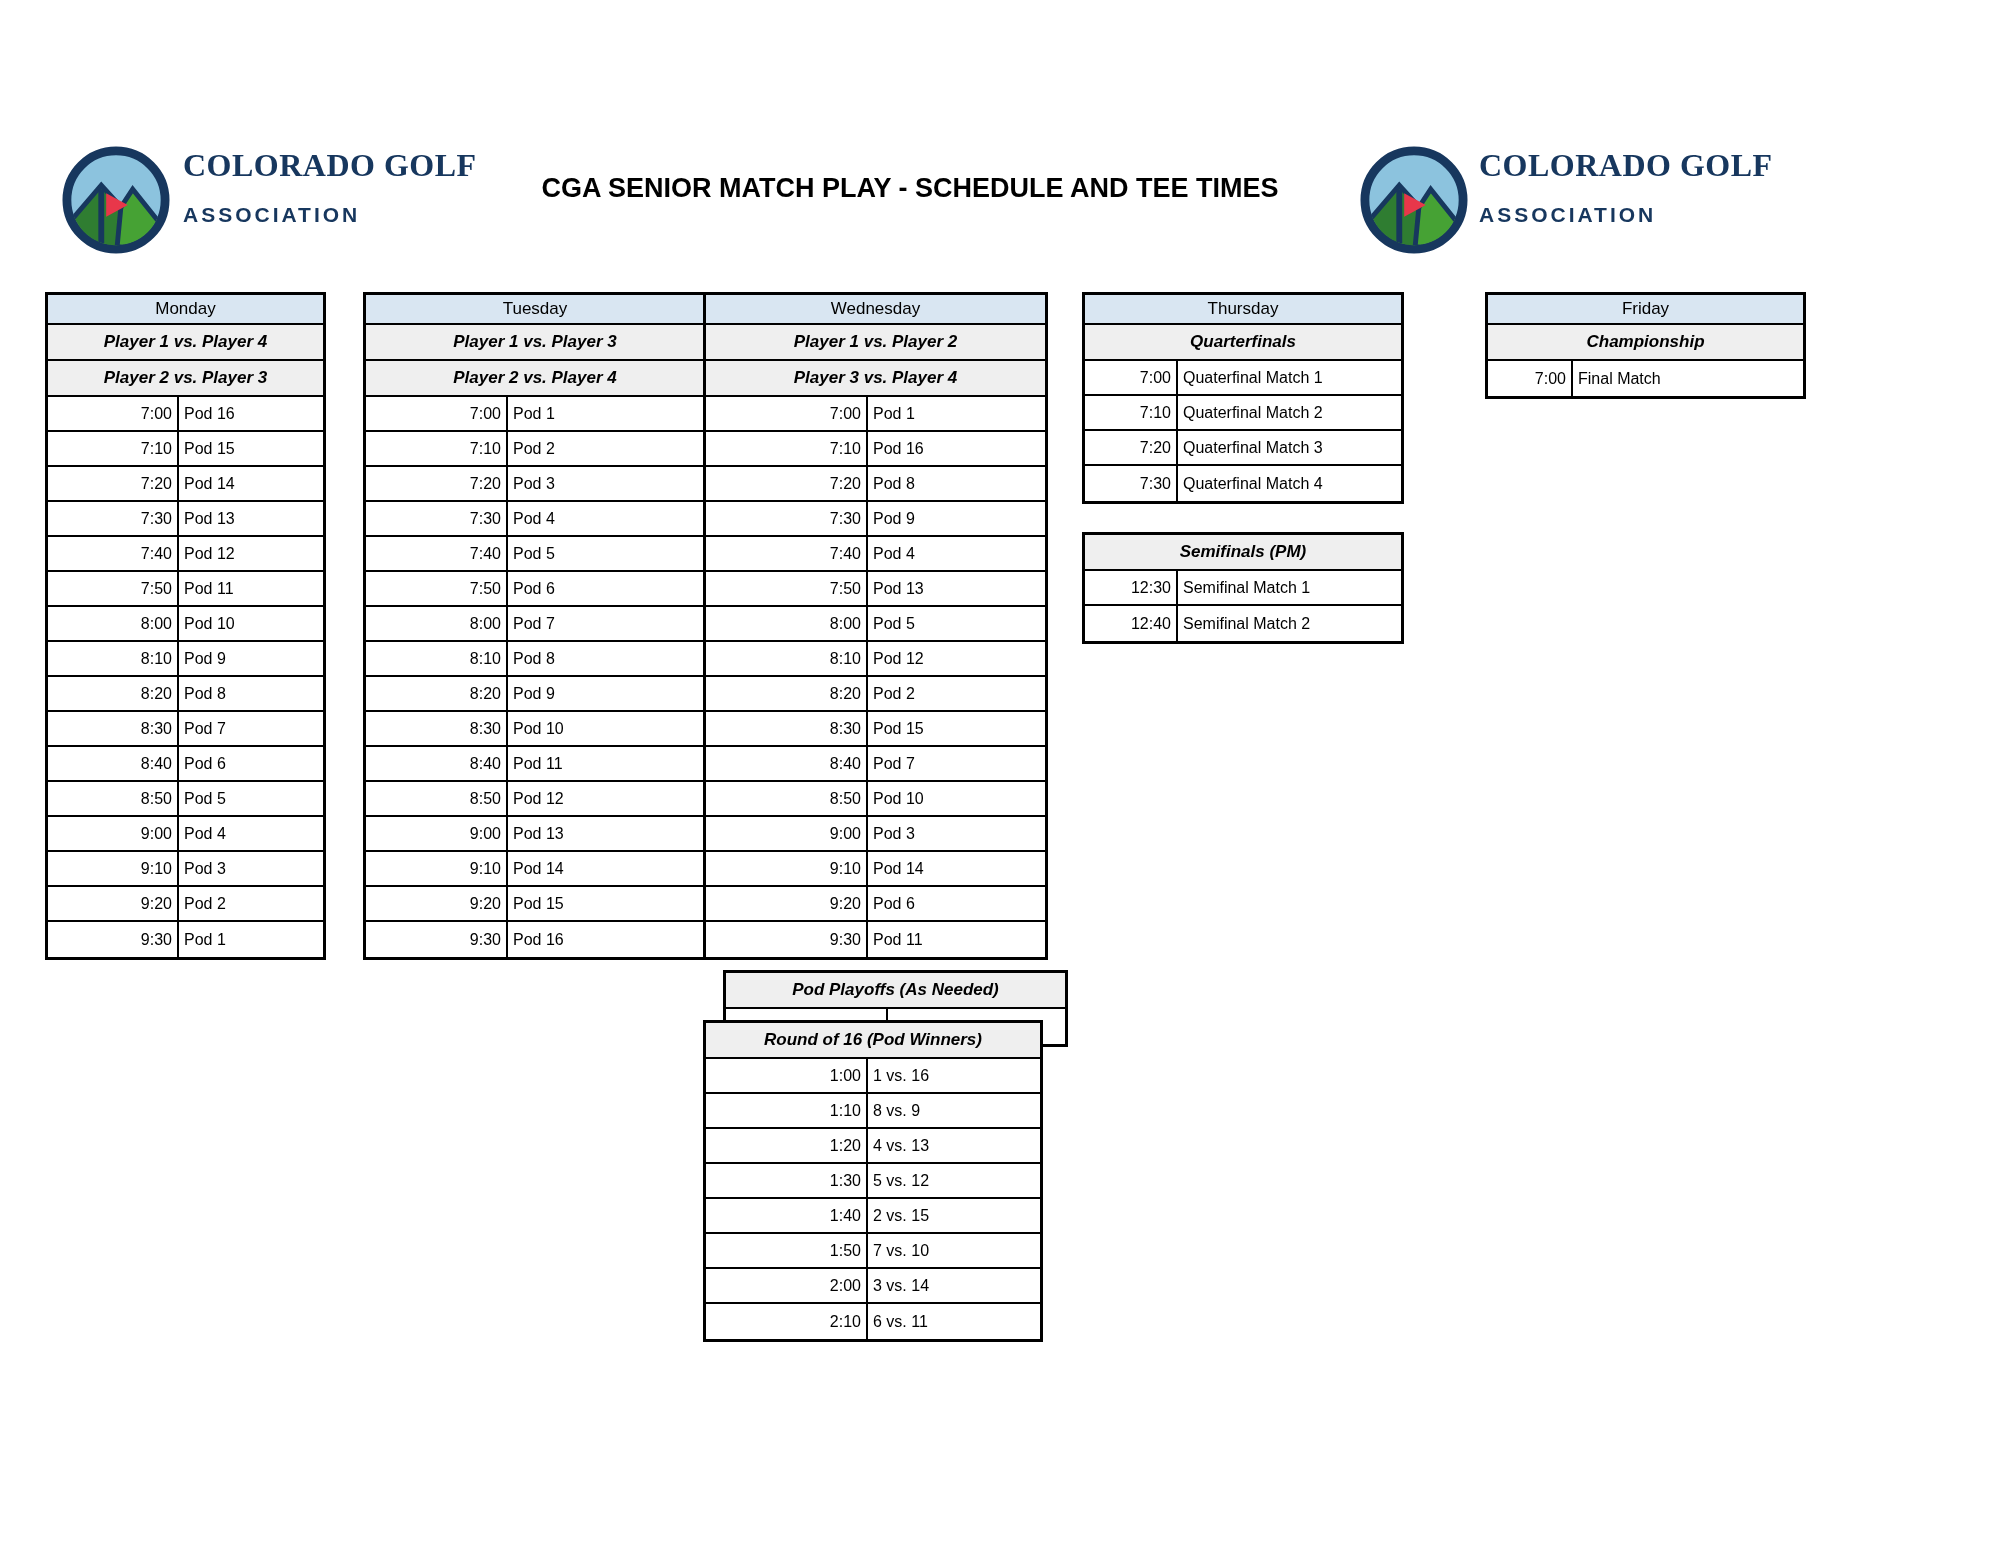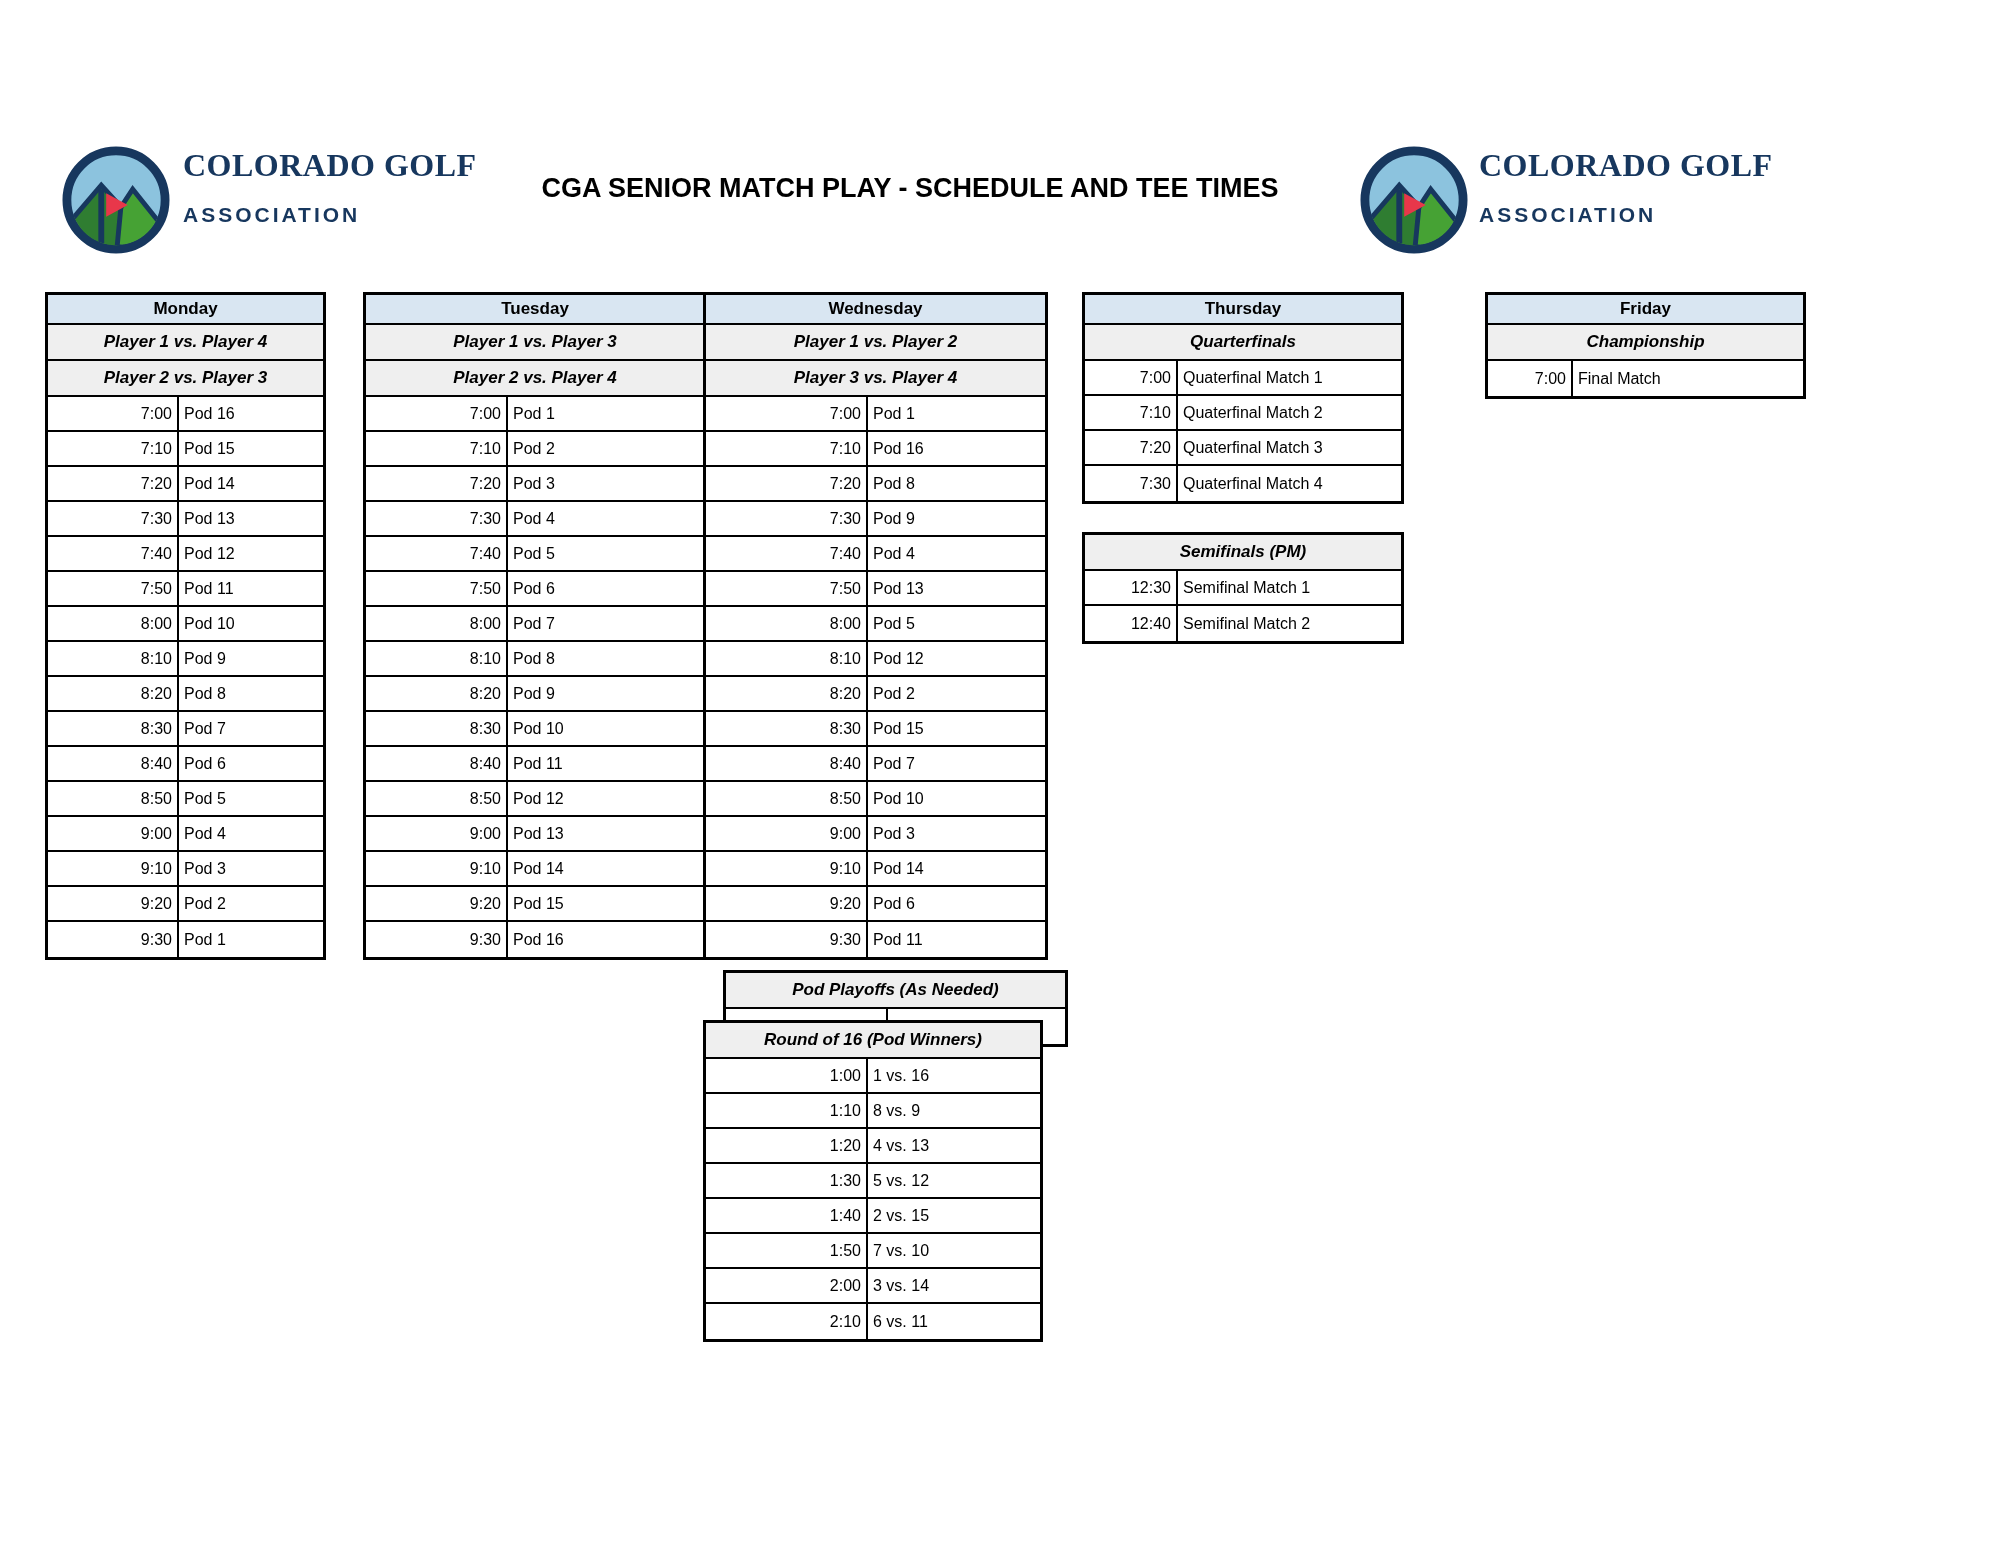--- a/index.html
+++ b/index.html
@@ -38,21 +38,21 @@
     background:#fff;
     border:3px solid #000;
     box-sizing:border-box;
     font-size:16px;
   }
   .dayhdr {
     height:30px; box-sizing:border-box;
     background:var(--header-blue,#d9e6f2);
     border-bottom:2px solid #000;
     display:flex; align-items:center; justify-content:center;
-    font-weight:bold; font-size:17px;
+    font-weight:normal; font-size:17px;
   }
   .subhdr {
     height:36px; box-sizing:border-box;
     background:var(--subheader-gray,#efefef);
     border-bottom:2px solid #000;
     display:flex; align-items:center; justify-content:center;
     font-weight:bold; font-style:italic; font-size:17px;
   }
   .rows { display:block; }
   .r {

